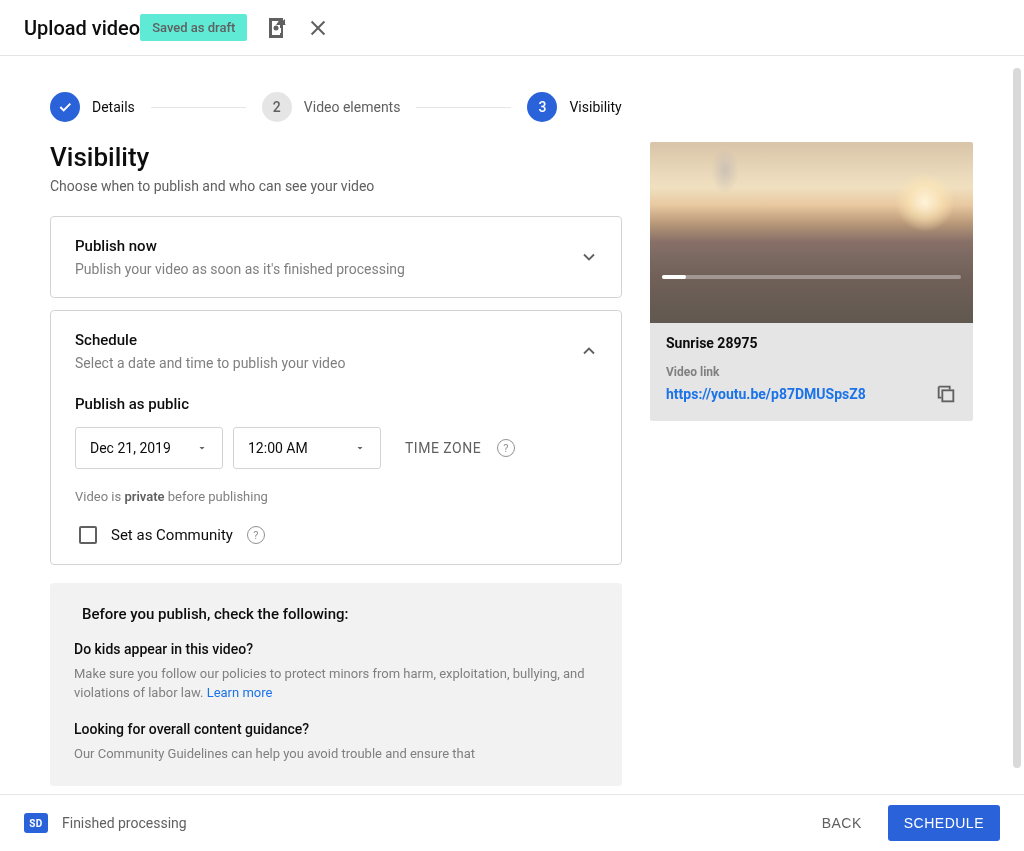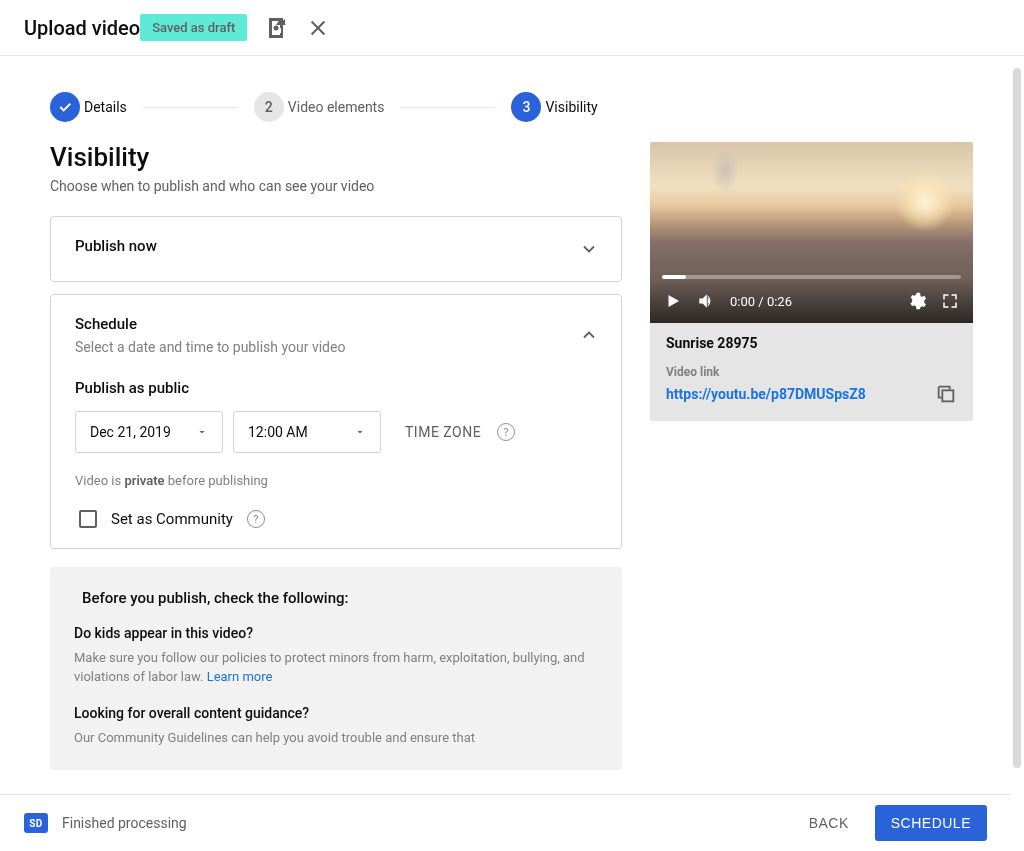--- a/index.html
+++ b/index.html
@@ -5,21 +5,21 @@
 * { box-sizing: border-box; margin: 0; padding: 0; }
 body { font-family: Roboto, -apple-system, BlinkMacSystemFont, "Segoe UI", Arial, sans-serif; background: #fff; color: #0d0d0d; width: 1024px; height: 851px; overflow: hidden; position: relative; }
 
 .header { display: flex; align-items: center; justify-content: flex-start; padding: 14px 24px; border-bottom: 1px solid #e5e5e5; }
 .header-title { font-size: 20px; font-weight: 500; color: #0d0d0d; }
 .header-actions { display: flex; align-items: center; gap: 18px; }
 .draft-badge { background: #5eead4; color: #606060; font-size: 13px; font-weight: 500; padding: 6px 12px; border-radius: 2px; }
 .icon-btn { background: none; border: none; cursor: pointer; color: #606060; display: flex; align-items: center; justify-content: center; }
 
 .stepper { display: flex; align-items: center; padding: 24px 50px 20px 50px; }
-.step { display: flex; align-items: center; gap: 4px; }
+.step { display: flex; align-items: center; gap: 12px; }
 .step-circle { width: 30px; height: 30px; border-radius: 50%; display: flex; align-items: center; justify-content: center; font-size: 14px; font-weight: 500; }
 .step-circle.done { background: #2962d9; color: #fff; }
 .step-circle.inactive { background: #e5e5e5; color: #606060; }
 .step-circle.active { background: #2962d9; color: #fff; }
 .step-label { font-size: 14px; color: #0d0d0d; }
 .step-label.inactive { color: #606060; }
 .step-line { flex: 0 0 auto; width: 95px; height: 1px; background: #e5e5e5; margin: 0 16px; }
 
 .scroll-region { position: absolute; top: 68px; bottom: 57px; left: 0; right: 0; overflow-y: auto; }
 .scrollbar-indicator { position: absolute; right: 3px; top: 68px; width: 8px; height: 700px; background: #d9d9d9; border-radius: 4px; }
@@ -68,21 +68,21 @@
 .vc-time { flex: 1; }
 .vc-icon { cursor: pointer; display: flex; }
 
 .preview-meta { background: #e5e5e5; padding: 12px 16px 16px 16px; font-weight: bold; }
 .preview-title { font-size: 14px; color: #0d0d0d; margin-bottom: 14px; }
 .preview-link-label { font-size: 12px; color: #808080; margin-bottom: 4px; }
 .preview-link-row { display: flex; align-items: center; justify-content: space-between; }
 .preview-link { font-size: 14px; color: #1a73e8; text-decoration: none; }
 .copy-btn { cursor: pointer; color: #606060; }
 
-.footer { position: absolute; bottom: 0; left: 0; right: 13px; height: 57px; border-top: 1px solid #e5e5e5; display: flex; align-items: center; padding: 0 24px; background: #fff; }
+.footer { position: absolute; bottom: 0; left: 0; right: 0; height: 57px; border-top: 1px solid #e5e5e5; display: flex; align-items: center; padding: 0 24px; background: #fff; }
 .sd-badge { width: 24px; height: 20px; background: #2962d9; color: #fff; font-size: 10px; font-weight: 700; border-radius: 3px; display: flex; align-items: center; justify-content: center; letter-spacing: 0.5px; }
 .footer-status { margin-left: 14px; font-size: 14px; color: #606060; flex: 1; }
 .footer-btn { background: none; border: none; font-size: 14px; font-weight: 500; letter-spacing: 0.5px; padding: 10px 16px; cursor: pointer; color: #606060; }
 .footer-btn.primary { background: #2962d9; color: #fff; border-radius: 3px; margin-left: 10px; }
 
 svg { display: block; }
 </style>
 </head>
 <body>
 
@@ -132,20 +132,21 @@
     </div>
   </div>
 
   <div class="main">
     <div class="left-col">
       <div class="section-title">Visibility</div>
       <div class="section-desc">Choose when to publish and who can see your video</div>
 
       <div class="option-card">
         <h3>Publish now</h3>
+        <div class="opt-desc">Publish your video as soon as it's finished processing</div>
         <span class="chevron">
           <svg width="20" height="20" viewBox="0 0 24 24">
               <path fill="none" stroke="#606060" stroke-width="2.2" d="M6 9l6 6 6-6"></path>
             </svg>
         </span>
       </div>
 
       <div class="option-card expanded">
         <h3>Schedule</h3>
         <div class="opt-desc">Select a date and time to publish your video</div>
@@ -194,43 +195,20 @@
         <p style="margin-bottom:0;">Our Community Guidelines can help you avoid trouble and ensure that</p>
       </div>
     </div>
 
     <div class="right-col">
       <div class="preview">
         <div class="video-box">
           <div class="progress-track">
               <div class="progress-fill"></div>
             </div>
-          <div class="video-controls">
-            <span class="vc-icon">
-                <svg width="18" height="18" viewBox="0 0 24 24">
-                  <path fill="#fff" d="M6 4l14 8-14 8z"></path>
-                </svg>
-              </span>
-            <span class="vc-icon">
-                <svg width="20" height="20" viewBox="0 0 24 24">
-                  <path fill="#fff" d="M4 9v6h4l5 5V4L8 9H4zm12 3a4 4 0 00-2-3.5v7A4 4 0 0016 12zm-2-7v2a7 7 0 010 10v2a9 9 0 000-14z"></path>
-                </svg>
-              </span>
-            <span class="vc-time">0:00 / 0:26</span>
-            <span class="vc-icon">
-                <svg width="20" height="20" viewBox="0 0 24 24">
-                  <path fill="#fff" d="M12 8a4 4 0 100 8 4 4 0 000-8zm8.9 4a7 7 0 00-.1-1.2l2.1-1.6-2-3.4-2.5 1a7 7 0 00-2-.1L15.6 2h-4l-.8 2.6a7 7 0 00-2 1.2l-2.5-1-2 3.4 2.1 1.6A7 7 0 006.1 12a7 7 0 00.1 1.2l-2.1 1.6 2 3.4 2.5-1a7 7 0 002 1.2L11.4 22h4l.8-2.6a7 7 0 002-1.2l2.5 1 2-3.4-2.1-1.6a7 7 0 00.3-1.2z"></path>
-                </svg>
-              </span>
-            <span class="vc-icon">
-                <svg width="18" height="18" viewBox="0 0 24 24">
-                  <path fill="#fff" d="M3 3h7v2H5v5H3V3zm18 0v7h-2V5h-5V3h7zM3 21v-7h2v5h5v2H3zm18 0h-7v-2h5v-5h2v7z"></path>
-                </svg>
-              </span>
-          </div>
         </div>
         <div class="preview-meta">
           <div class="preview-title">Sunrise 28975</div>
           <div class="preview-link-label">Video link</div>
           <div class="preview-link-row">
             <a href="#" class="preview-link">https://youtu.be/p87DMUSpsZ8</a>
             <span class="copy-btn">
               <svg width="22" height="22" viewBox="0 0 24 24">
                   <rect x="8" y="8" width="12" height="12" fill="none" stroke="#606060" stroke-width="2"></rect>
                   <path d="M4 4h12v3" fill="none" stroke="#606060" stroke-width="2"></path>

